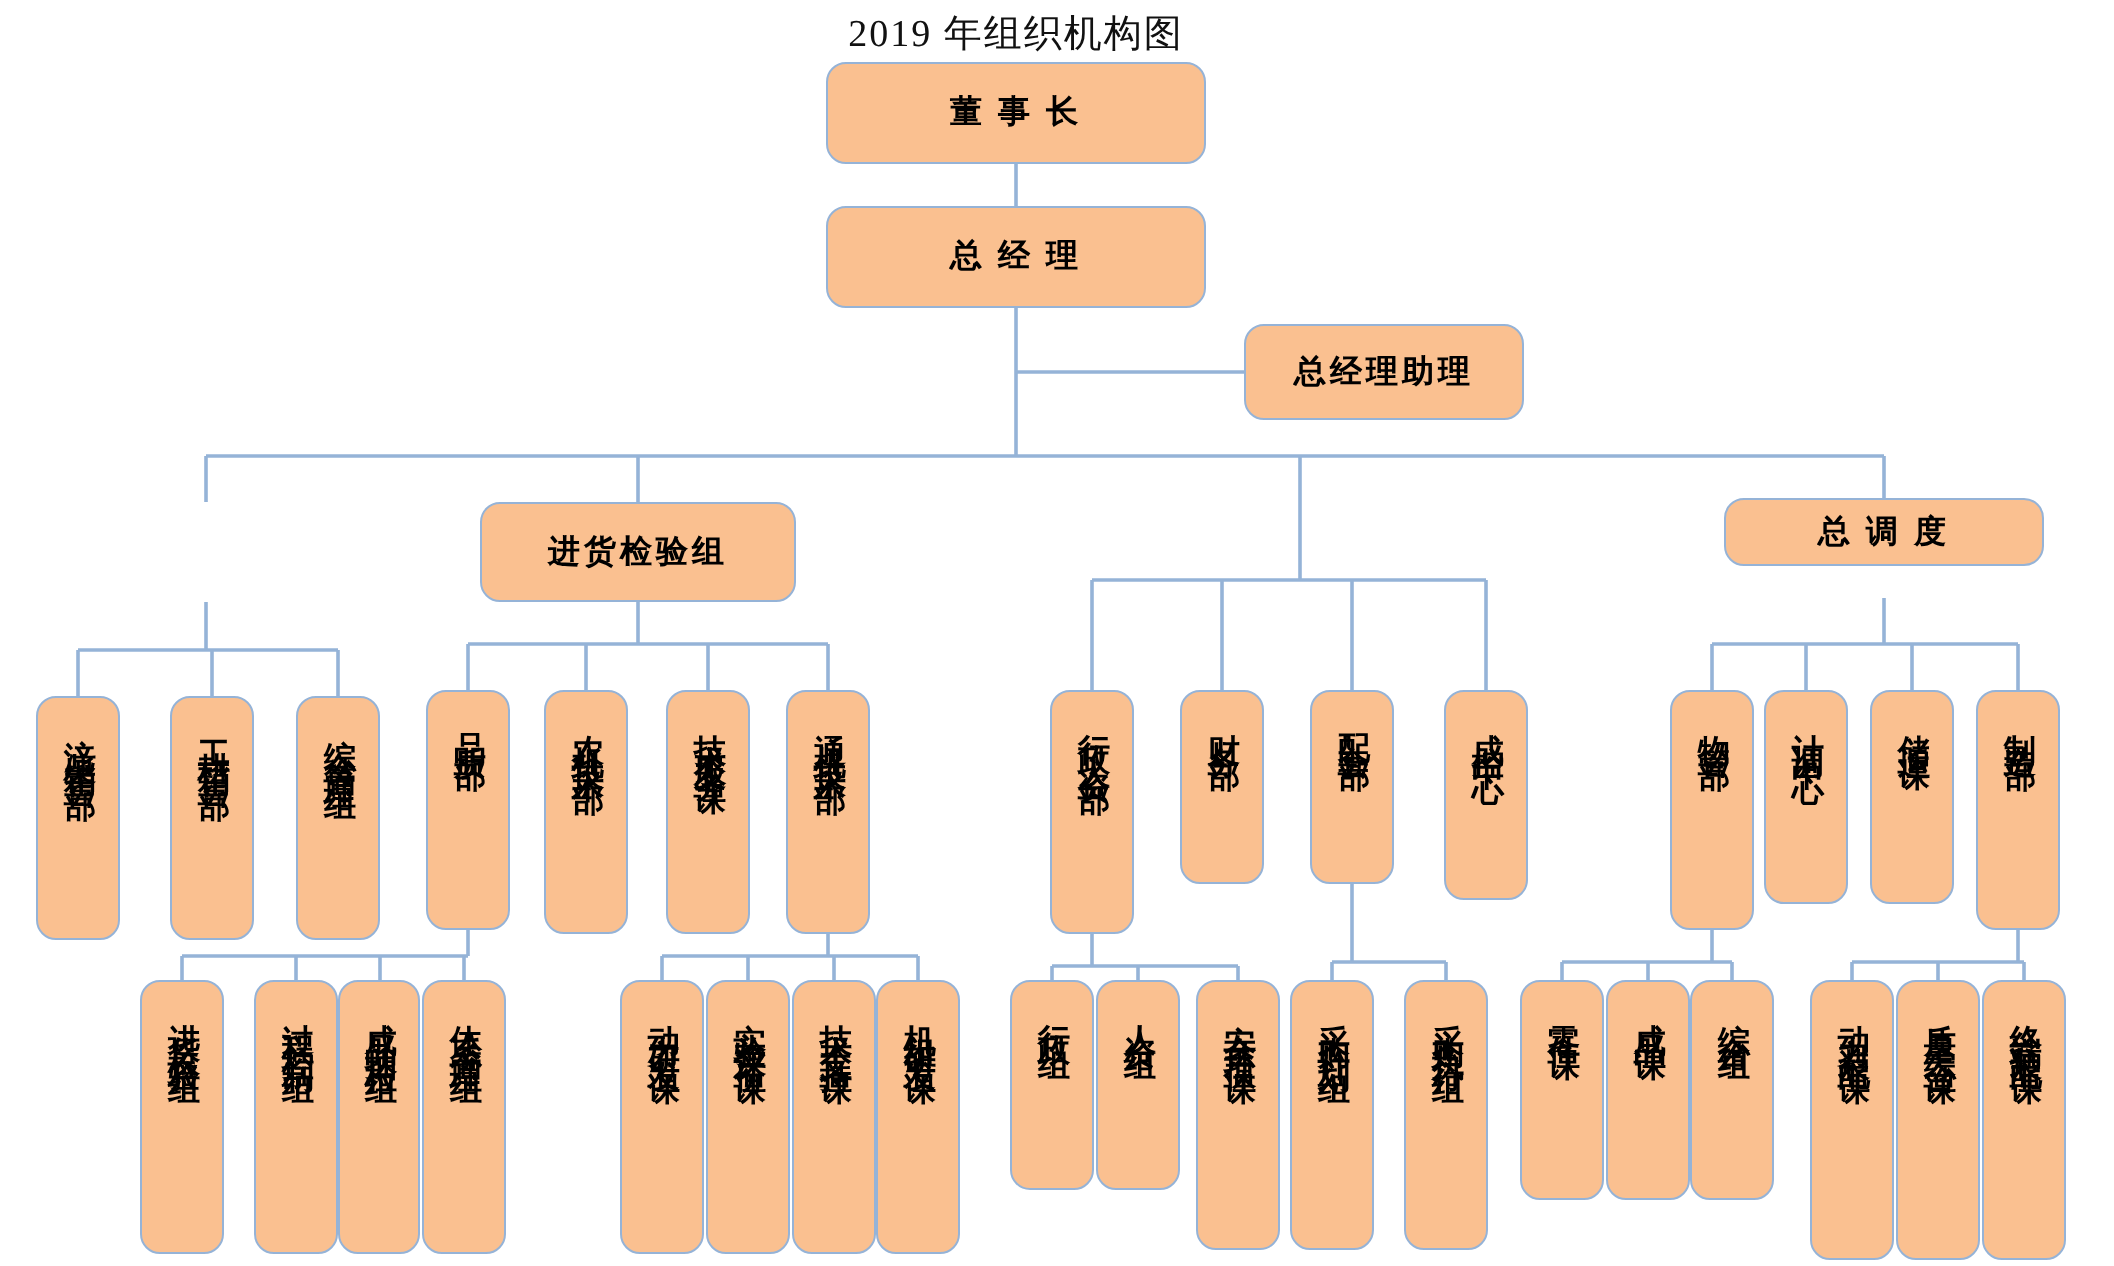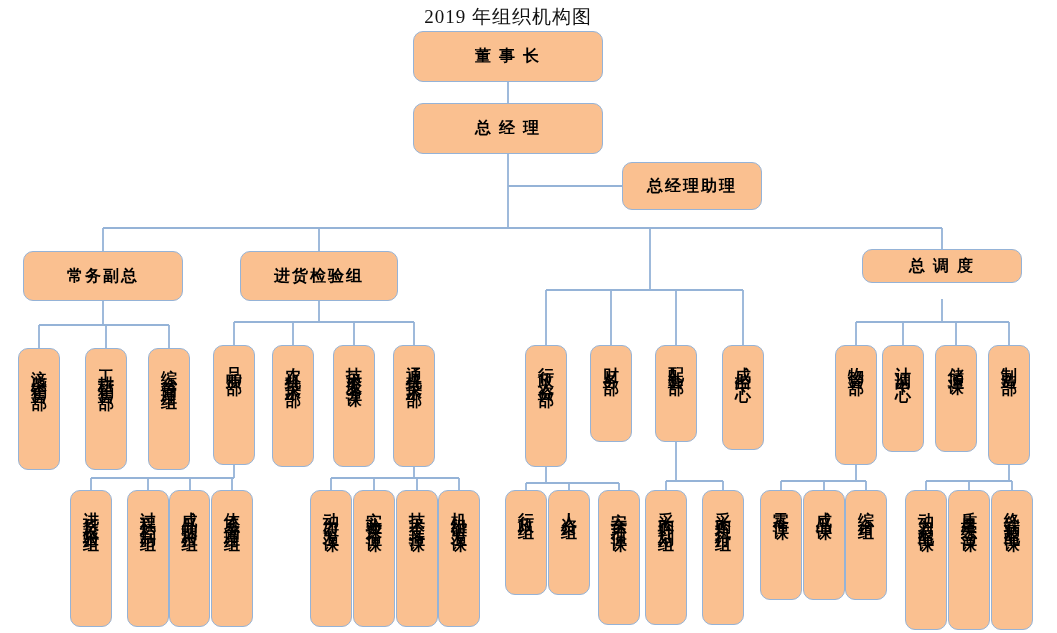--- a/index.html
+++ b/index.html
@@ -99,23 +99,20 @@
   <div class="title">2019 年组织机构图</div>
 <div class="node h" style="left: 413px; top: 31px; width: 190px; height: 51px;">
       <span>董 事 长</span>
     </div>
     <div class="node h" style="left: 622px; top: 162px; width: 140px; height: 48px;">
       <span>总经理助理</span>
     </div>
     <div class="node h" style="left: 413px; top: 103px; width: 190px; height: 51px;">
       <span>总 经 理</span>
     </div>
-    <div class="node h" style="left: 23px; top: 251px; width: 160px; height: 50px;">
-      <span>常务副总</span>
-    </div>
     <div class="node h" style="left: 240px; top: 251px; width: 158px; height: 50px;">
       <span>进货检验组</span>
     </div>
     <div class="node h" style="left: 862px; top: 249px; width: 160px; height: 34px;">
       <span>总 调 度</span>
     </div>
     <div class="node v" style="left: 18px; top: 348px; width: 42px; height: 122px;">
       <span>涪柴销售部</span>
     </div>
     <div class="node v" style="left: 85px; top: 348px; width: 42px; height: 122px;">

